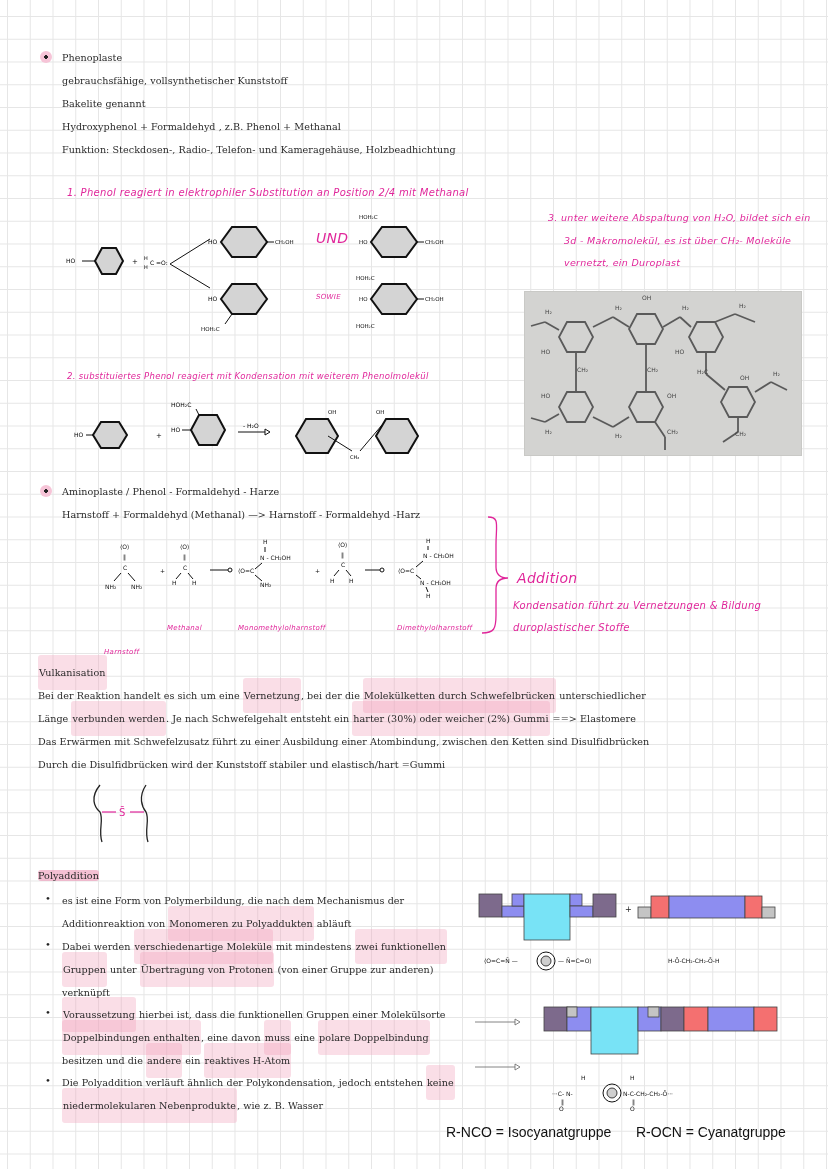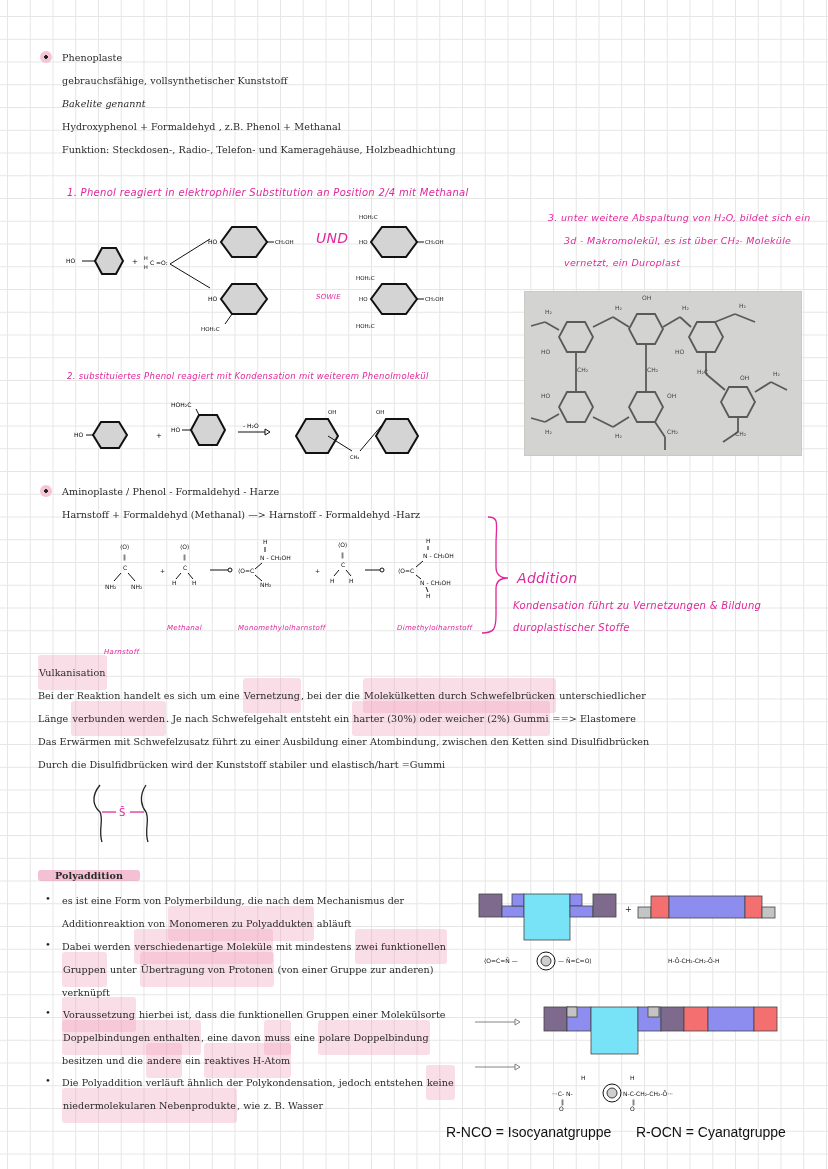--- a/index.html
+++ b/index.html
@@ -12,40 +12,40 @@
       linear-gradient(to bottom, #e6e6e6 1px, transparent 1px);
     background-size: 22.75px 22.75px;
     background-position: 7px 16px;
     font-family: "DejaVu Serif", "Liberation Serif", serif;
     color: #2a2a2a;
   }
   .abs { position: absolute; }
   .txt { font-size: 9.6px; white-space: nowrap; letter-spacing: 0.05px; }
   .hand { font-family: "DejaVu Sans", "Liberation Sans", sans-serif; color: #e0269a; font-size: 9.5px; white-space: nowrap; font-style: italic; letter-spacing: 0.3px; text-align: center; }
   .hl { background: rgba(240,160,185,0.35); border-radius: 3px; padding: 12px 1px; }
-  .hl-strong { background: rgba(235,140,175,0.55); border-radius: 3px; padding: 0 17px; font-weight: bold; }
+  .hl-strong { background: rgba(235,140,175,0.55); border-radius: 3px; padding: 0 0; }
   .bullet-pink {
     width: 12px; height: 12px; border-radius: 50%;
     background: radial-gradient(circle, #222 0 1.6px, #f6c4d7 2px 6px);
   }
   .bullet-dot { font-size: 10px; color: #222; }
   .photo {
     background: #d3d3d1;
     border: 1px solid #c9c9c6;
   }
   .calibri { font-family: "Liberation Sans", "DejaVu Sans", sans-serif; font-size: 14px; color: #111; white-space: nowrap; }
   svg { position: absolute; overflow: visible; }
 </style>
 </head>
 <body>
 
 <div class="abs bullet-pink" style="left:40px;top:51px;"></div>
 <div class="abs txt" style="left:62px;top:52px;">Phenoplaste</div>
 <div class="abs txt" style="left:62px;top:75px;">gebrauchsfähige, vollsynthetischer Kunststoff</div>
-<div class="abs txt" style="left:62px;top:98px;font-style:italic;">Bakelite genannt</div>
+<div class="abs txt" style="left:62px;top:98px;">Bakelite genannt</div>
 <div class="abs txt" style="left:62px;top:121px;">Hydroxyphenol + Formaldehyd , z.B. Phenol + Methanal</div>
 <div class="abs txt" style="left:62px;top:144px;">Funktion: Steckdosen-, Radio-, Telefon- und Kameragehäuse, Holzbeadhichtung</div>
 
 <div class="abs hand" style="left:67px;top:187px;font-size:10px;">1. Phenol reagiert in elektrophiler Substitution an Position 2/4 mit Methanal</div>
 
 <svg width="450" height="140" style="left:60px;top:200px;">
 
   <g fill="#d4d4d4" stroke="#111" stroke-width="2">
     <polygon points="47,48 61,48 68,61 61,74 47,74 40,61" transform="translate(-5,0) scale(1)"></polygon>
   </g>

